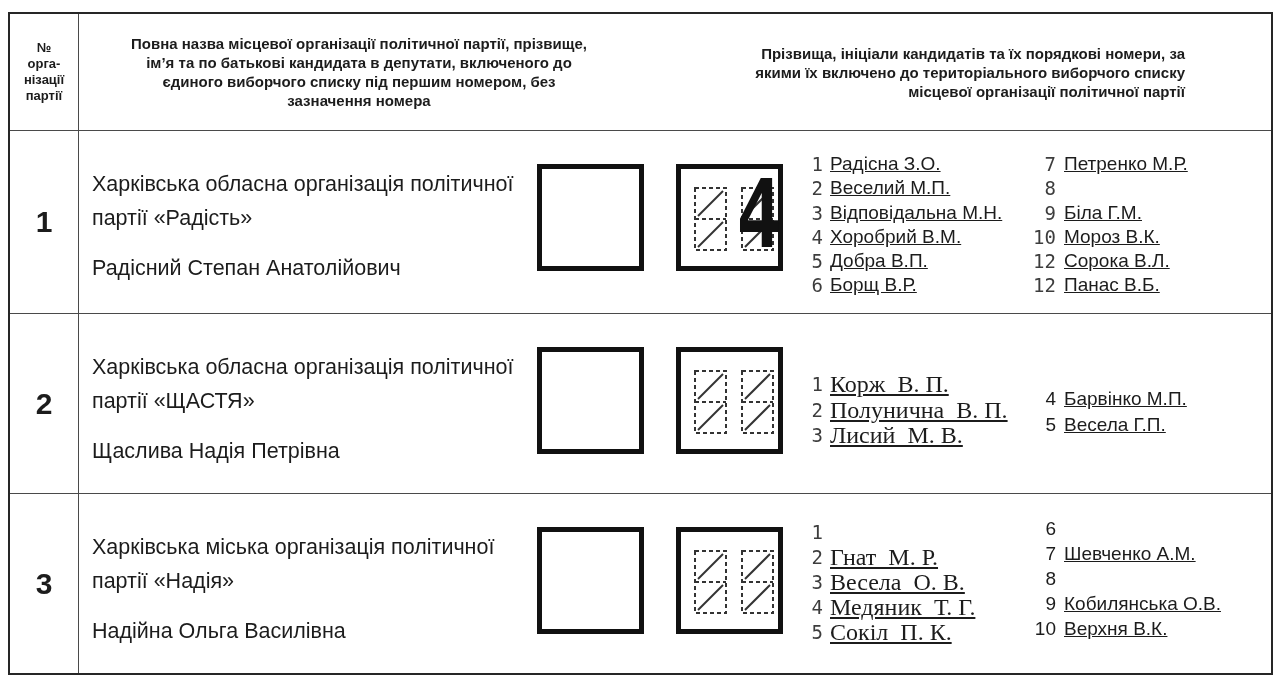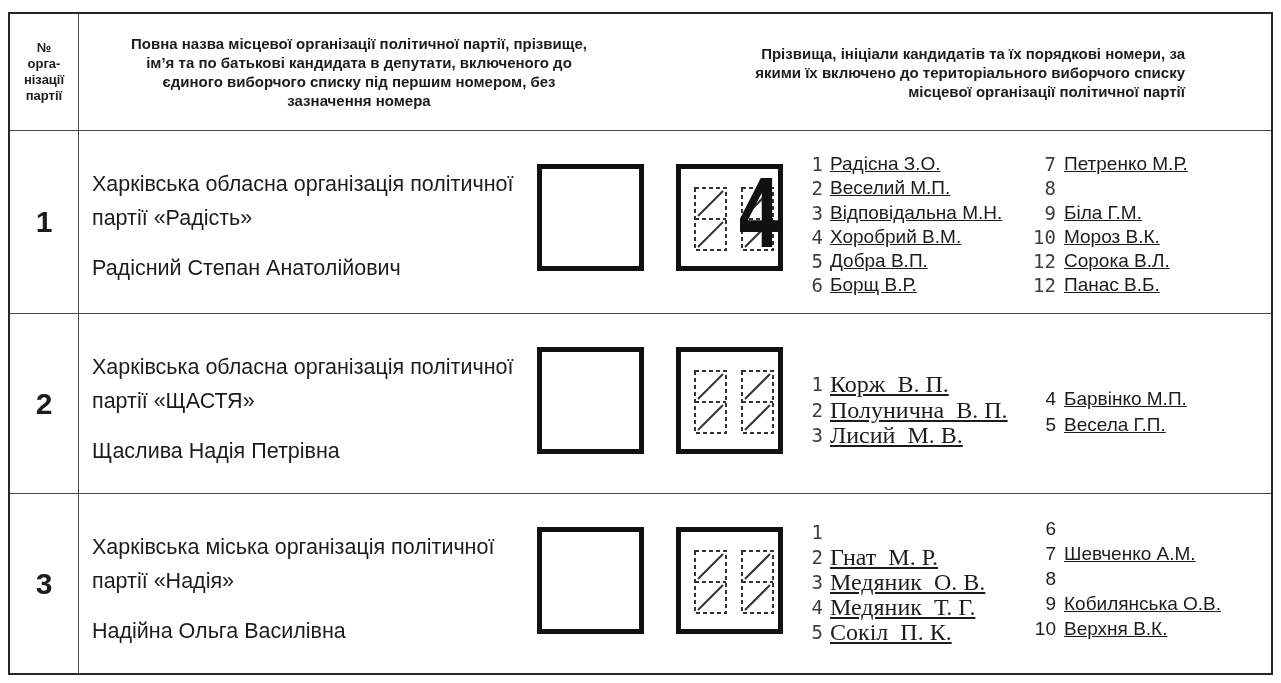--- a/index.html
+++ b/index.html
@@ -225,21 +225,21 @@
         <div class="cline">
             <span class="num ds">1</span>
             <span class="nm"></span>
           </div>
         <div class="cline">
             <span class="num ds">2</span>
             <span class="nm">Гнат  М. Р.</span>
           </div>
         <div class="cline">
             <span class="num ds">3</span>
-            <span class="nm">Медяник  О. В.</span>
+            <span class="nm">Весела  О. В.</span>
           </div>
         <div class="cline">
             <span class="num ds">4</span>
             <span class="nm">Медяник  Т. Г.</span>
           </div>
         <div class="cline">
             <span class="num ds">5</span>
             <span class="nm">Сокіл  П. К.</span>
           </div>
       </div>

